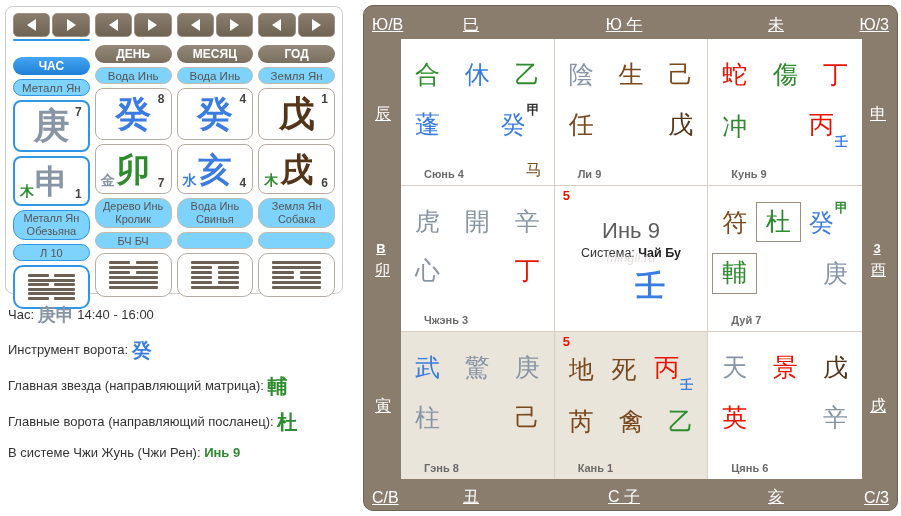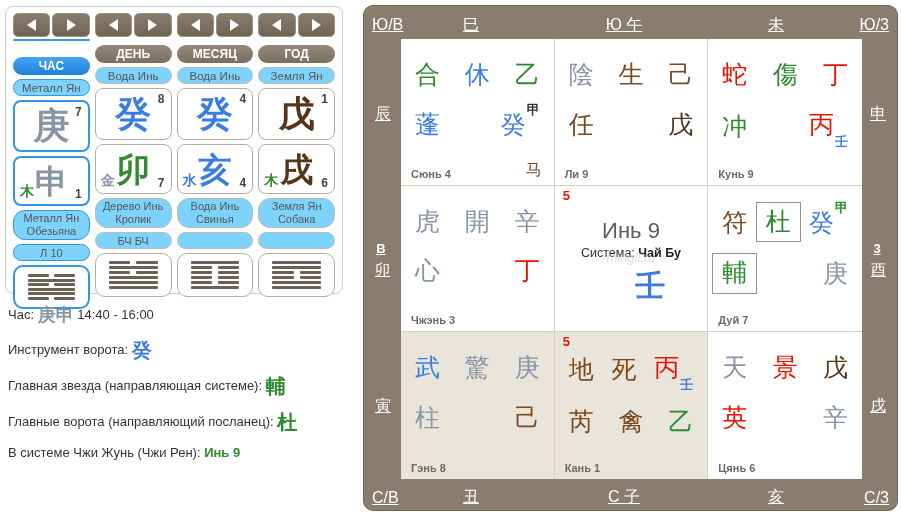--- a/index.html
+++ b/index.html
@@ -65,21 +65,21 @@
   .stacked { text-align:center; line-height:1.4; }
 
   .ggrid { position:absolute; left:37px; top:33px; width:461px; height:440px;
     background:#fff; border-radius:3px; display:grid; grid-template-columns:repeat(3,1fr); grid-template-rows:repeat(3,1fr); }
   .gcell { position:relative; background:#fff; }
   .gcell.shaded { background:#eae5db; }
   .gcell.b-r { border-right:1px solid #d5cfc5; }
   .gcell.b-b { border-bottom:1px solid #d5cfc5; }
   .grow { display:flex; justify-content:space-between; align-items:center; padding:0 14px; font-size:25px; line-height:1.15; }
   .grow.r1 { margin-top:21px; } .grow.r2 { margin-top:21px; }
-  .glabel { position:absolute; left:10px; bottom:5px; font-size:11px; font-weight:bold; color:#6b6b6b; }
+  .glabel { position:absolute; left:23px; bottom:5px; font-size:11px; font-weight:bold; color:#6b6b6b; }
   .gcorner { position:absolute; right:12px; bottom:4px; font-size:16px; }
   .five { position:absolute; left:8px; top:2px; font-size:13px; font-weight:bold; }
   sup.st { font-size:13px; position:relative; top:-9px; margin-left:1px; font-weight:bold; }
   sub.st { font-size:13px; position:relative; top:7px; margin-left:1px; font-weight:bold; }
   .boxed { border:1px solid #9c9082; padding:4px 9px 6px; margin:-5px -10px; background:#fff; }
   .center-cell { text-align:center; }
   .c-title { margin-top:32px; font-size:22px; color:#5c5c5c; }
   .c-line { font-size:12.5px; color:#333; line-height:1.45; }
   .c-line b { color:#222; }
   .c-stem { position:absolute; right:42px; bottom:24px; font-size:30px; font-weight:bold; }
@@ -265,21 +265,21 @@
         </div>
         <div class="hexline"></div>
         <div class="hexline"></div>
       </div>
   </div>
 </div>
 
 <div class="info">
   <p><span>Час: </span><span class="zh-mid" style="color: rgb(135, 149, 165); margin-top: 12px;">庚申</span><span> 14:40 - 16:00</span></p>
   <p><span>Инструмент ворота: </span><span class="zh-one" style="color: rgb(59, 124, 224);">癸</span></p>
-  <p><span>Главная звезда (направляющая системе): </span><span class="zh-one" style="color: rgb(46, 139, 46);">輔</span></p>
+  <p><span>Главная звезда (направляющий матрица): </span><span class="zh-one" style="color: rgb(46, 139, 46);">輔</span></p>
   <p><span>Главные ворота (направляющий посланец): </span><span class="zh-one" style="color: rgb(46, 139, 46);">杜</span></p>
   <p><span>В системе Чжи Жунь (Чжи Рен): </span><span class="sys-val" style="color: rgb(46, 139, 46);">Инь 9</span></p>
 </div>
 
 <div class="right-panel">
 
   <span class="compass corner" style="left:8px; top:10px;">Ю/В</span>
   <span class="compass zh" style="left:107px; top:9px; transform:translateX(-50%);">巳</span>
   <span class="compass zh" style="left:260px; top:9px; transform:translateX(-50%);">Ю 午</span>
   <span class="compass zh" style="left:412px; top:9px; transform:translateX(-50%);">未</span>

